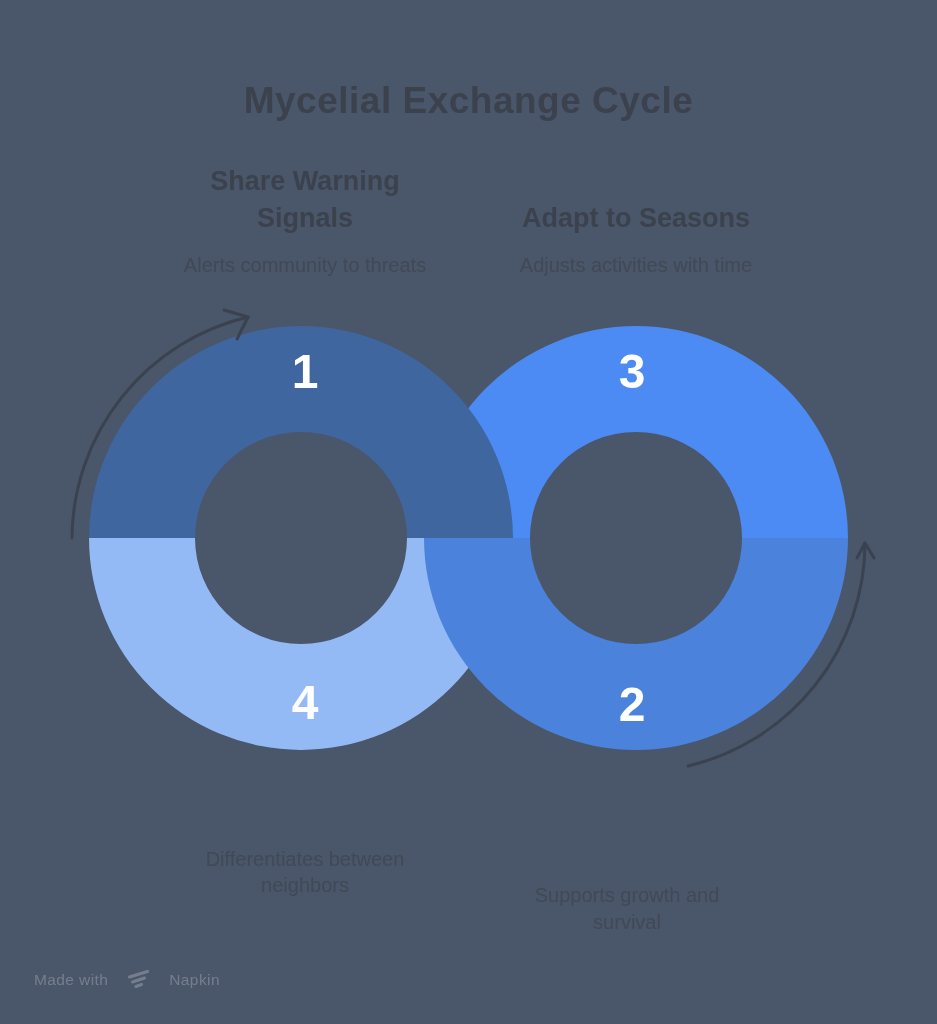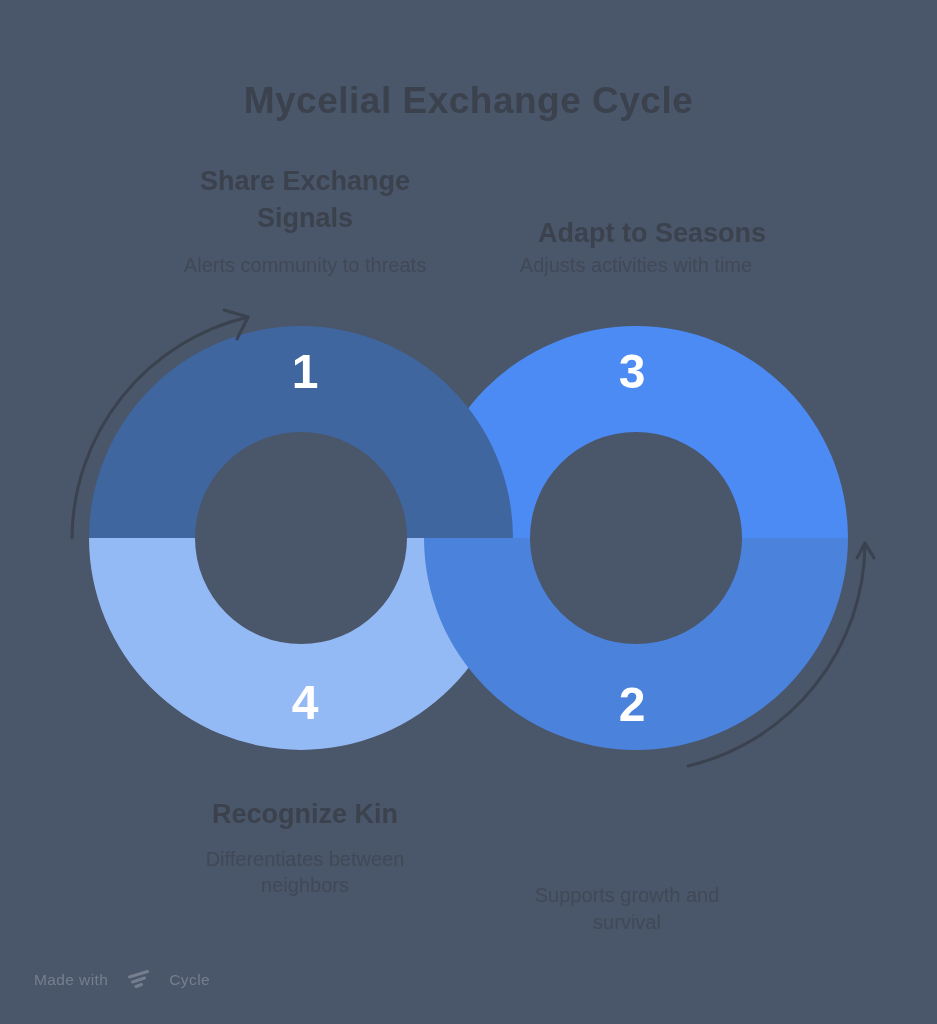--- a/index.html
+++ b/index.html
@@ -14,21 +14,21 @@
     font-size:37px;font-weight:bold;color:#3B424E;letter-spacing:0.5px;
   }
   .heading{
     text-align:center;font-weight:bold;font-size:27px;line-height:37px;color:#3B424E;
   }
   .desc{
     text-align:center;font-size:20px;line-height:26px;color:#414956;
   }
   .tl-heading{left:190px;top:163px;width:230px;}
   .tl-desc{left:155px;top:252px;width:300px;}
-  .tr-heading{left:496px;top:200px;width:312px;margin-top:15px;}
+  .tr-heading{left:480px;top:200px;width:312px;}
   .tr-desc{left:486px;top:252px;width:300px;}
   .bl-heading{left:190px;top:796px;width:230px;}
   .bl-desc{left:180px;top:846px;width:250px;}
   .br-heading{left:527px;top:796px;width:200px;line-height:35px;}
   .br-desc{left:517px;top:882px;width:220px;line-height:27px;}
   .num{
     position:absolute;transform:translateX(-50%);
     color:#FFFFFF;font-size:48px;font-weight:bold;line-height:48px;
   }
   .num-1{left:305px;top:348px;}
@@ -60,41 +60,40 @@
 
     <path fill="none" stroke-width="3" stroke-linecap="round" d="M 72 538 A 229 229 0 0 1 248 317" stroke="#3A424F"></path>
     <path fill="none" stroke-width="3" stroke-linecap="round" stroke-linejoin="round" d="M 224 310 L 248 317 L 237 339" stroke="#3A424F"></path>
 
     <path fill="none" stroke-width="3" stroke-linecap="round" d="M 688 766 A 230 230 0 0 0 865 543" stroke="#3A424F"></path>
     <path fill="none" stroke-width="3" stroke-linecap="round" stroke-linejoin="round" d="M 857 558 L 865 543 L 874 558" stroke="#3A424F"></path>
   </svg>
 
   <div class="abs title">Mycelial Exchange Cycle</div>
 
-  <div class="abs heading tl-heading">Share Exchange Signals</div>
+  <div class="abs heading tl-heading">Share Warning Signals</div>
   <div class="abs desc tl-desc">Alerts community to threats</div>
 
   <div class="abs heading tr-heading">Adapt to Seasons</div>
   <div class="abs desc tr-desc">Adjusts activities with time</div>
 
-  <div class="abs heading bl-heading">Recognize Kin</div>
   <div class="abs desc bl-desc">Differentiates between neighbors</div>
 
   <div class="abs desc br-desc">Supports growth and survival</div>
 
   <span class="num num-1">1</span>
   <span class="num num-3">3</span>
   <span class="num num-4">4</span>
   <span class="num num-2">2</span>
 
   <div class="watermark">
     <span>Made with</span>
     <svg class="wm-icon" width="23" height="21" viewBox="0 0 23 21">
       <g fill="none" stroke-width="3" stroke-linecap="round" stroke="#7D8695">
         <path d="M2.5 8 L20.5 2.5"></path>
         <path d="M5.5 13 L17.5 9"></path>
         <path d="M9 17.5 L14.5 15.5"></path>
       </g>
     </svg>
-    <span>Cycle</span>
+    <span>Napkin</span>
   </div>
 
 </div>
 
 </body></html>

